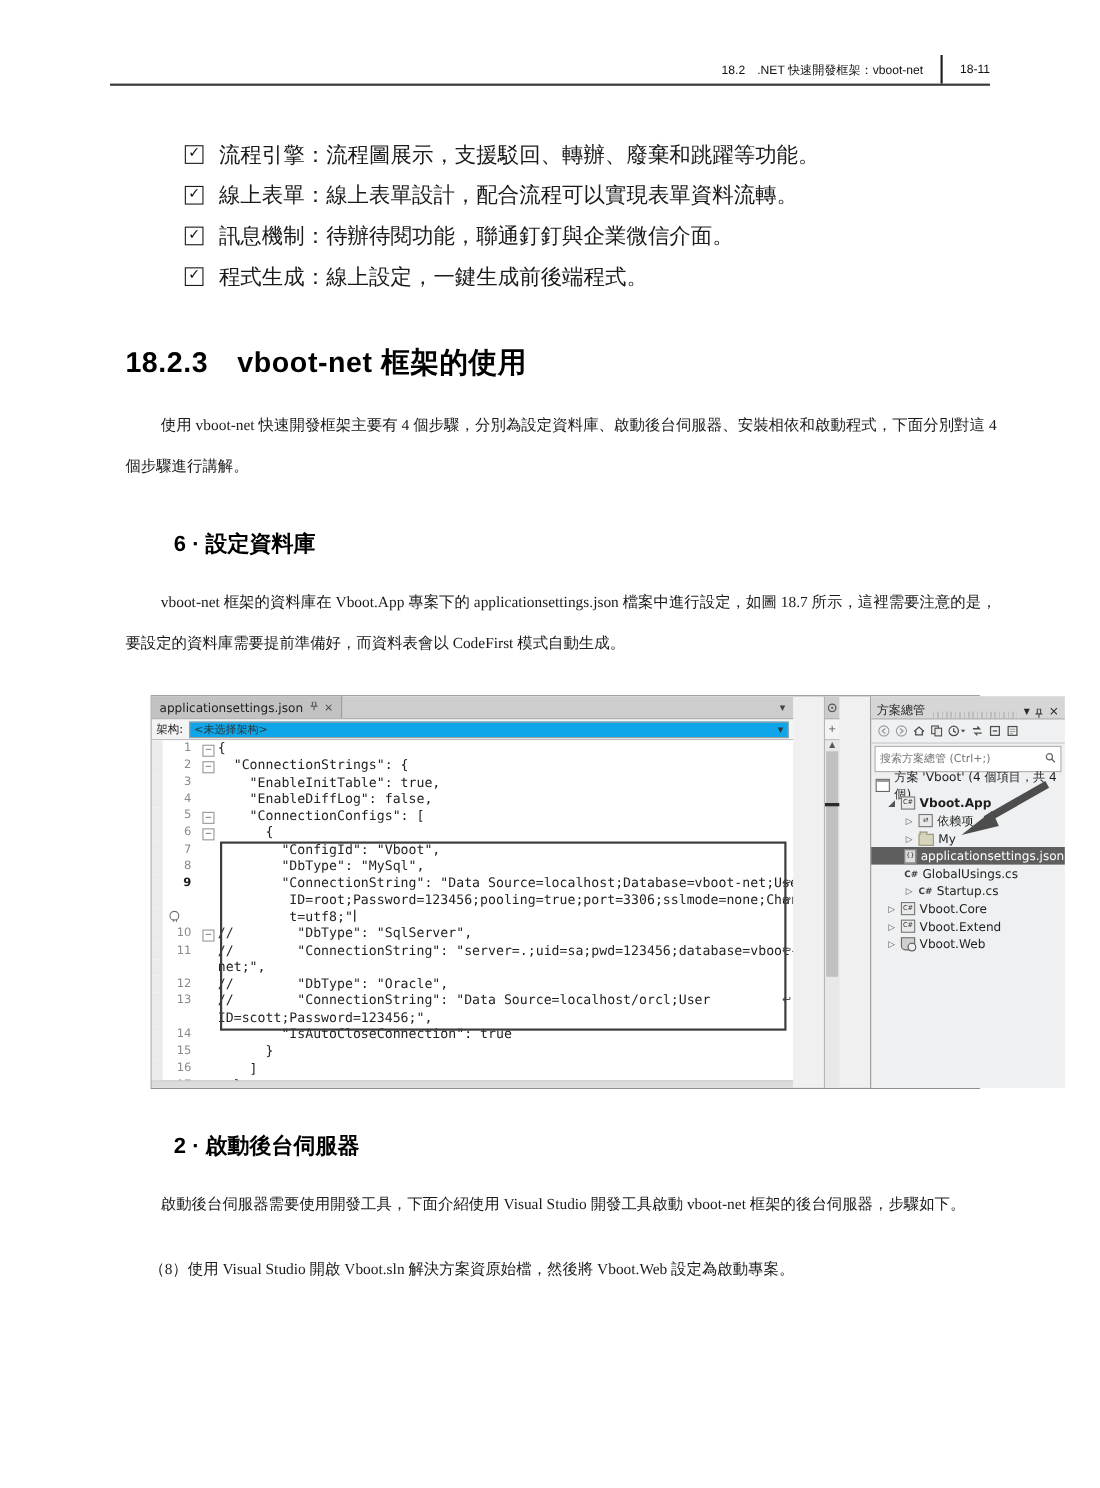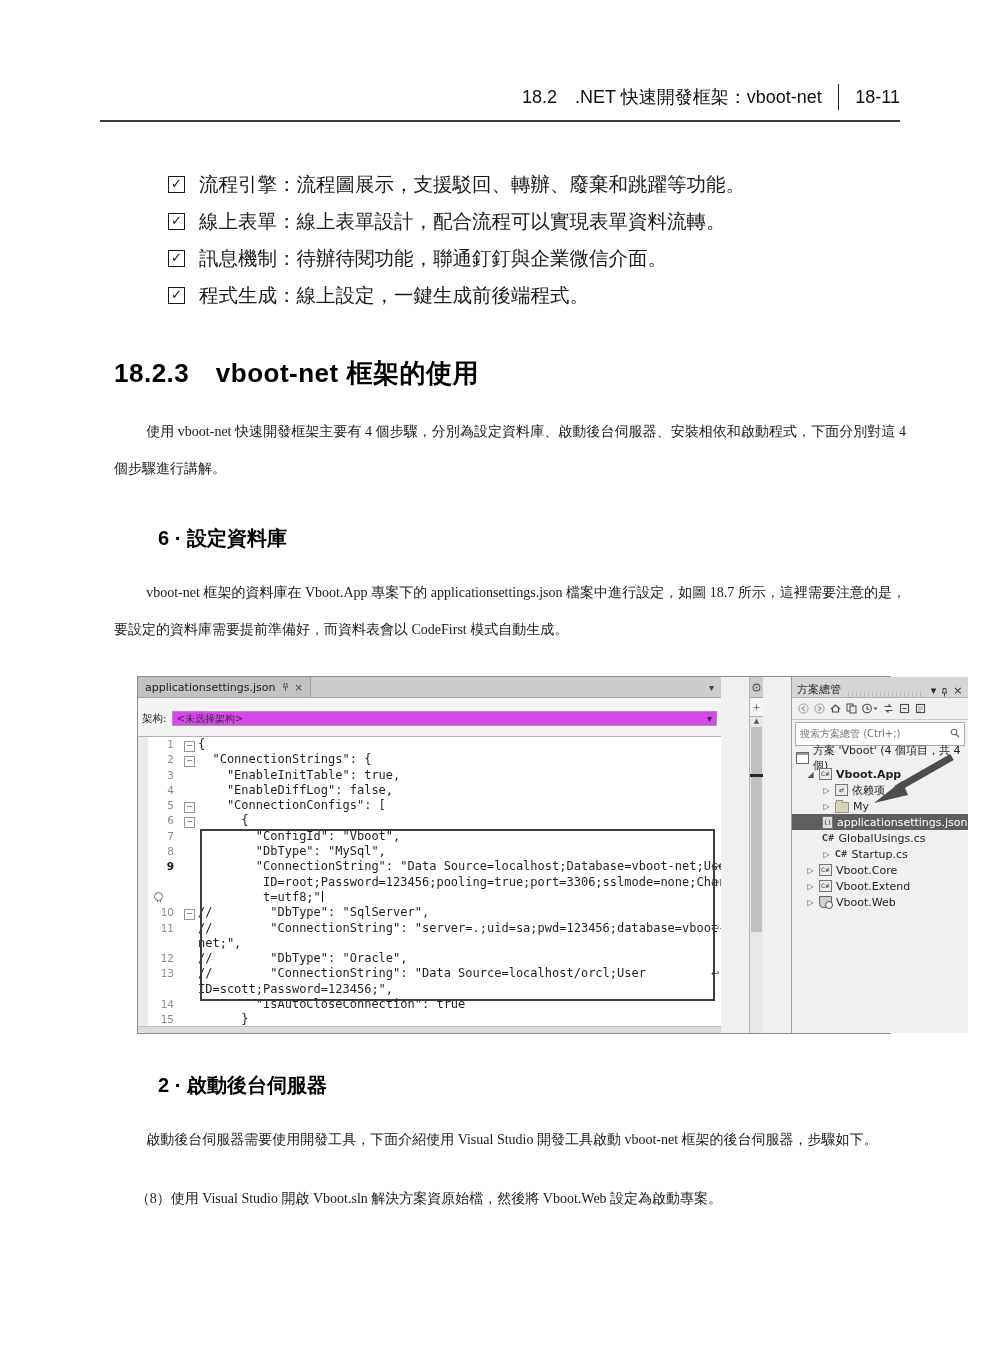--- a/index.html
+++ b/index.html
@@ -10,24 +10,22 @@
     box-sizing:border-box;
     padding:50px 100px 0 100px;
     font-family:"Liberation Serif","DejaVu Serif",serif;
     color:#1a1a1a;
     overflow:hidden;
   }
   
   .running-head{
     display:flex;justify-content:flex-end;align-items:center;gap:16px;
     font-family:"Liberation Sans","DejaVu Sans",sans-serif;
-    font-size:18px;color:#111;
-    padding-bottom:10px;
+    font-size:11px;color:#111;
     border-bottom:2.5px solid #3a3a3a;
-    margin-top:34px;
   }
   .vbar{width:1.5px;height:26px;background:#222;display:inline-block;}
   
   .checklist{list-style:none;margin:44px 0 0 68px;padding:0;font-size:19.5px;}
   .checklist li{display:flex;align-items:center;gap:14px;height:37px;}
   .checkbox{
     width:15px;height:15px;border:1.6px solid #1a1a1a;flex:none;
     font-size:13px;line-height:14px;text-align:center;
     font-family:"DejaVu Sans",sans-serif;color:#111;
   }
@@ -67,23 +65,23 @@
     gap:28px;
   }
   .editor{width:583px;flex:none;display:flex;flex-direction:column;background:#fff;}
   .tabbar{height:20px;background:#cdcdcd;border-bottom:1px solid #a5a5a5;display:flex;align-items:stretch;flex:none;}
   .tab{
     background:#c2c2c2;border-right:1px solid #9c9c9c;
     padding:0 7px;display:flex;align-items:center;gap:6px;color:#1d1d1d;font-size:11px;
   }
   .tab .mini{color:#444;font-size:10px;}
   .tabbar-sp{flex:1;}
-  .navbar{height:18px;background:#f4f4f4;border-bottom:1px solid #b3b3b3;display:flex;align-items:flex-end;gap:5px;padding:10px 4px;flex:none;font-size:10.5px;}
+  .navbar{height:18px;background:#f4f4f4;border-bottom:1px solid #b3b3b3;display:flex;align-items:center;gap:5px;padding:0 4px;flex:none;font-size:10.5px;}
   .nav-select{
-    flex:1;height:13px;border:1px solid #9f9f9f;background:#d946ef;
+    flex:1;height:13px;border:1px solid #9f9f9f;background:#0ea5e9;
     display:flex;align-items:center;justify-content:space-between;
     padding:0 4px;color:#333;font-size:10px;
   }
   .code{position:relative;flex:1;background:#fff;overflow:hidden;
     font-family:"DejaVu Sans Mono","Liberation Mono",monospace;font-size:12px;}
   .crow{display:flex;height:15.3px;line-height:15.3px;position:relative;}
   .gut{width:10px;flex:none;background:#ebebeb;}
   .num{
     width:34px;flex:none;text-align:right;padding-right:8px;box-sizing:border-box;
     color:#8b8b8b;font-size:10.5px;

